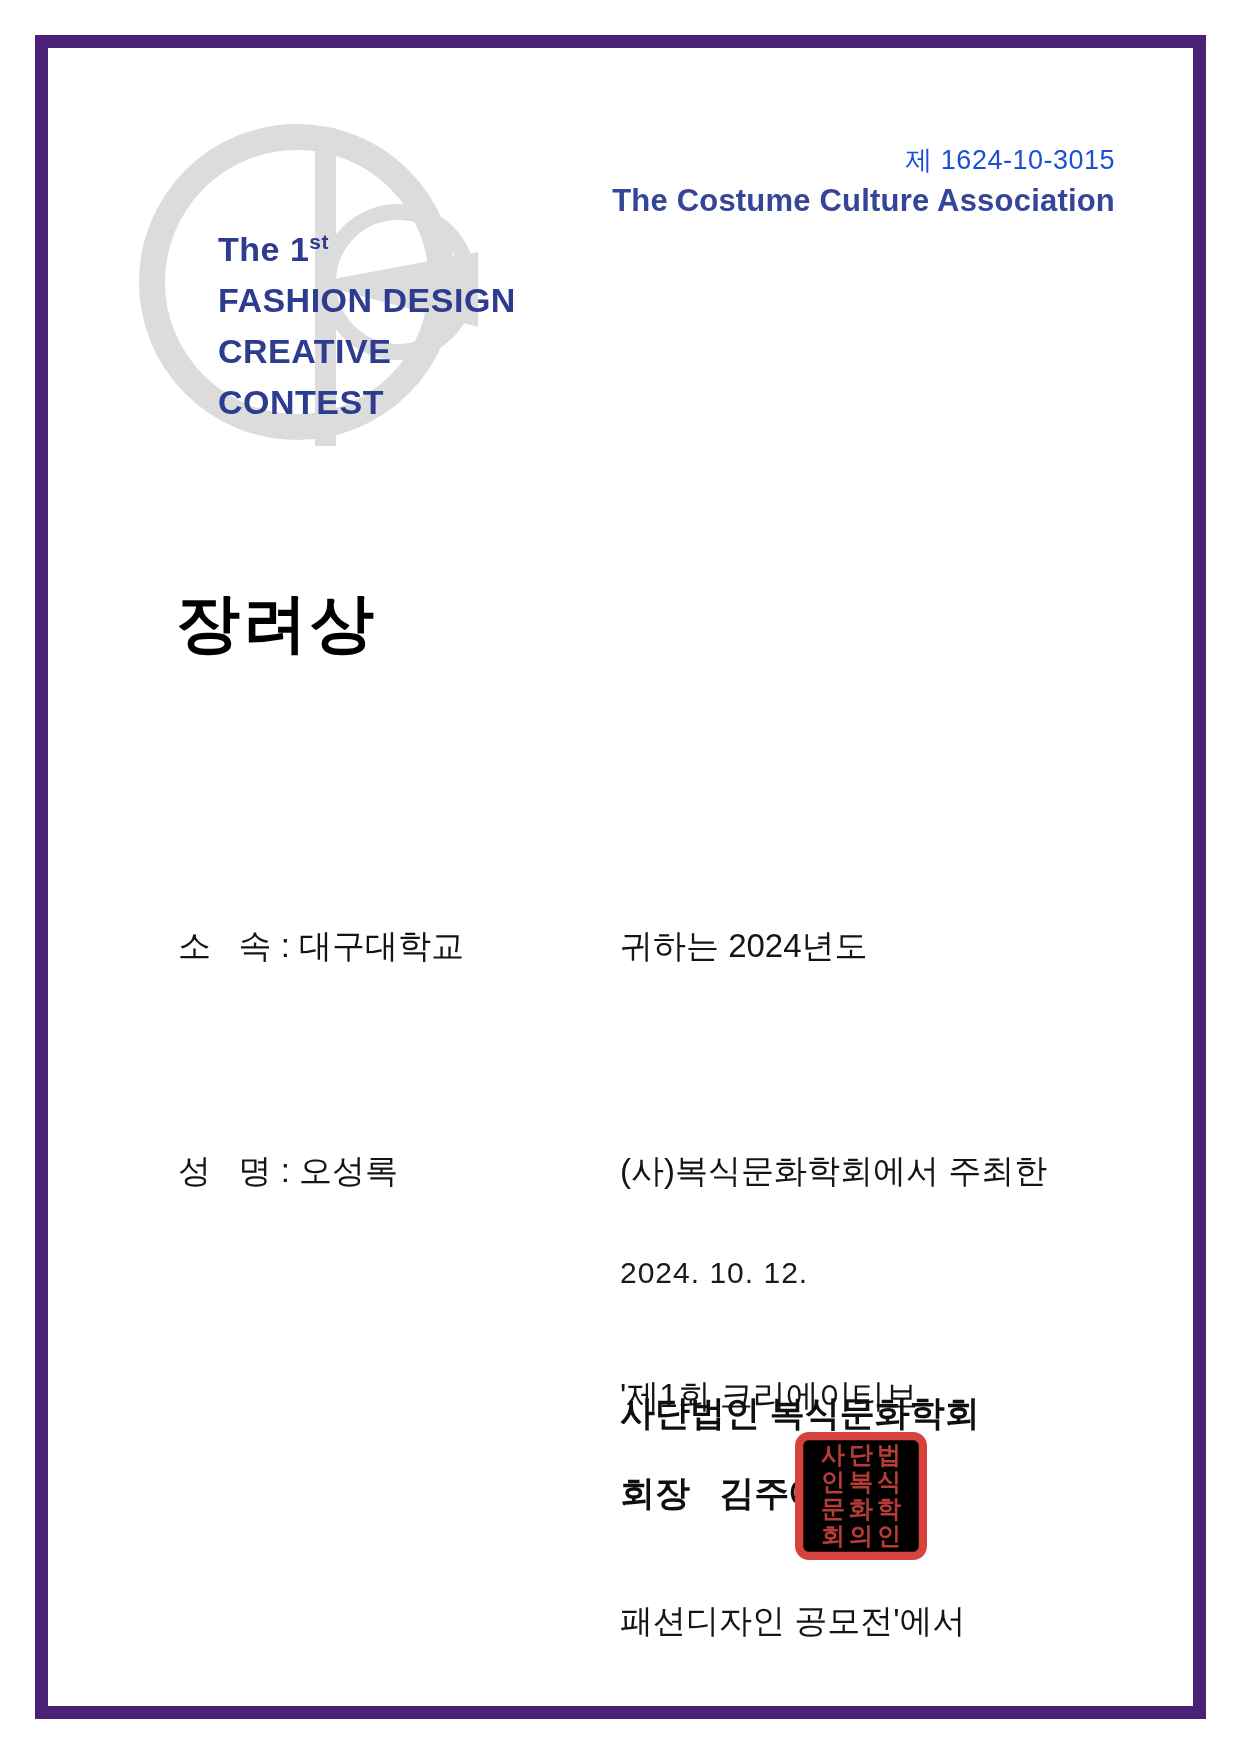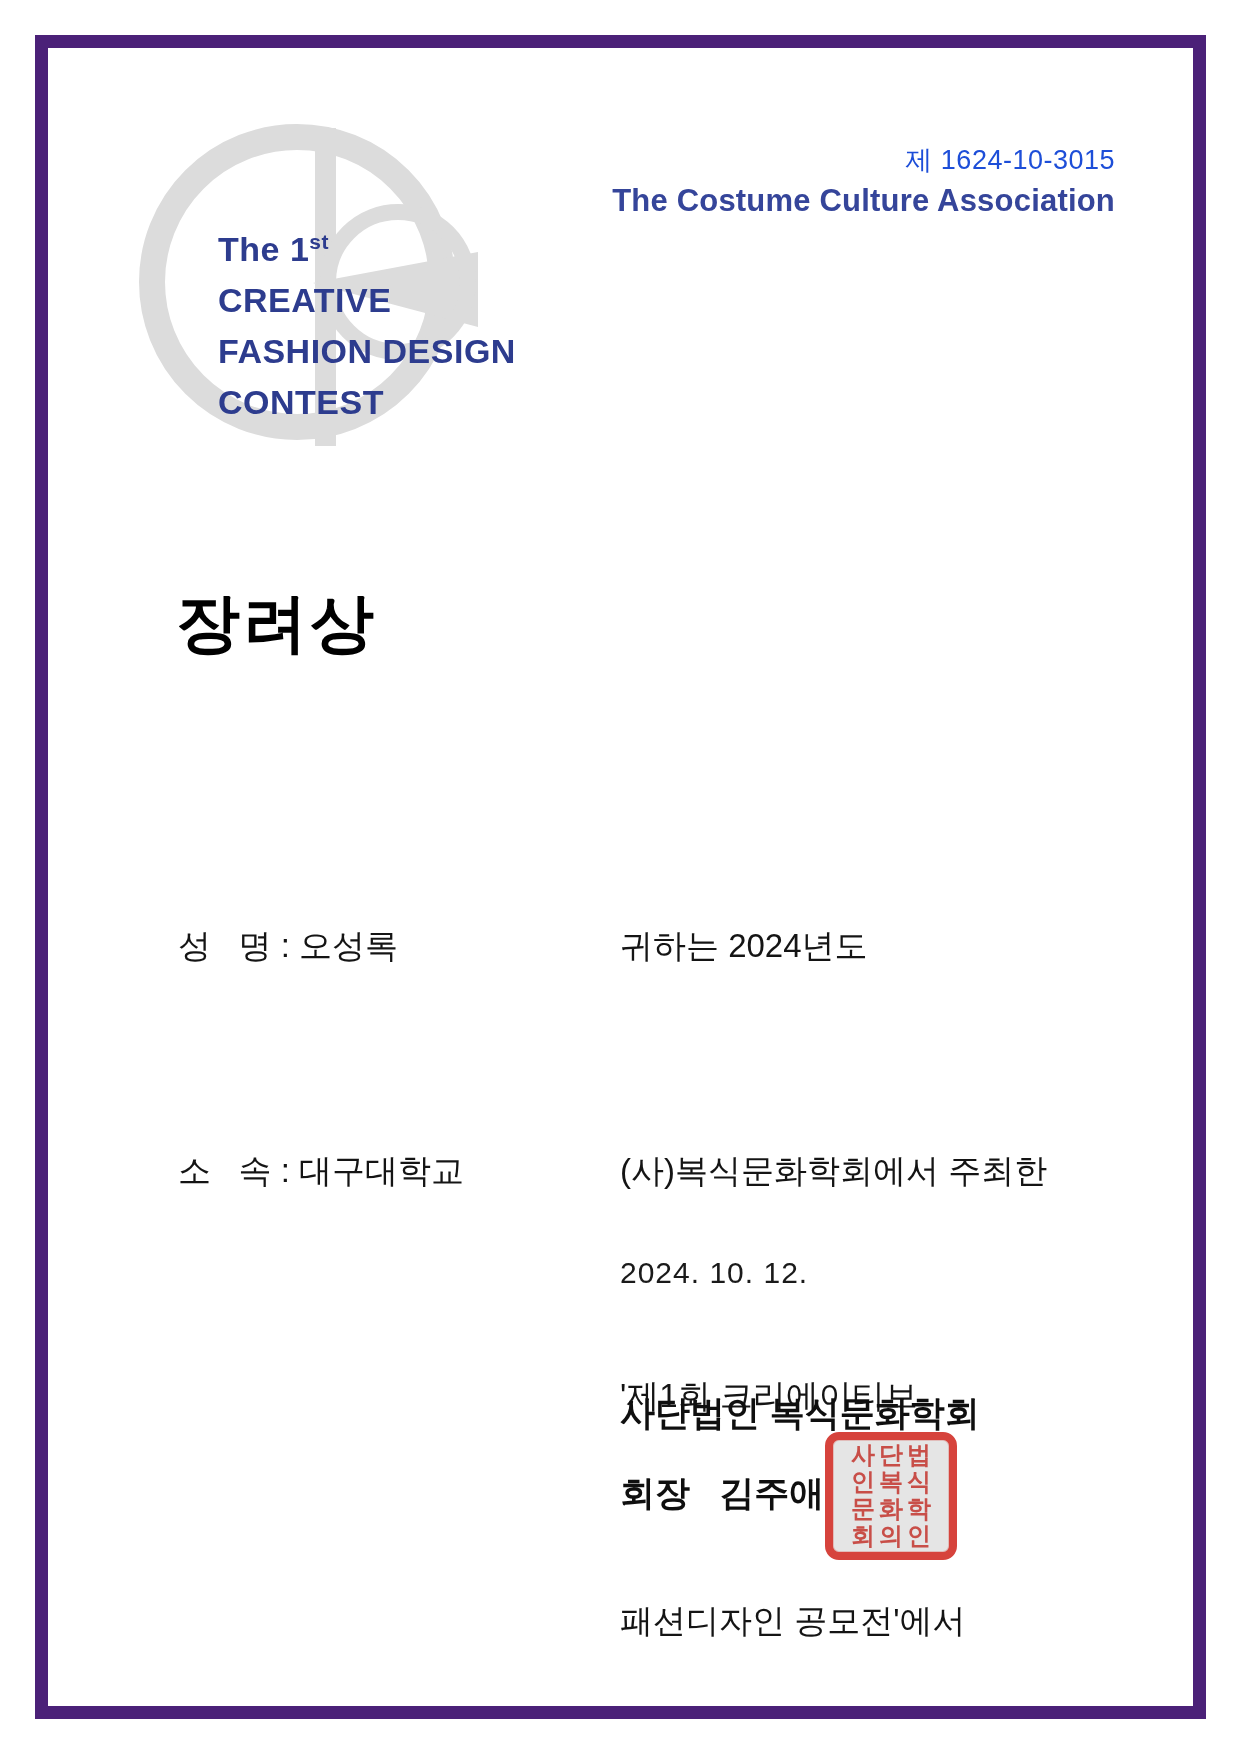--- a/index.html
+++ b/index.html
@@ -98,25 +98,24 @@
     white-space: pre;
     color: #0f0f0f;
   }
 
   
   .seal {
     left: 795px; top: 1432px;
     width: 116px; height: 112px;
     border: 8px solid #D6433C;
     border-radius: 14px;
-    background: #e5e5e5;
+    background: #000000;
     display: flex; flex-direction: column;
     justify-content: center; align-items: center;
     box-shadow: inset 0 0 0 1px rgba(214,67,60,0.25);
-    margin-left: 30px;
   }
   .seal-row {
     font-family: "Liberation Serif", "DejaVu Serif", serif;
     font-size: 24px; font-weight: bold;
     line-height: 27px;
     letter-spacing: 4px;
     text-indent: 4px;
     color: #C6423B;
     transform: scaleY(1.02);
     opacity: 0.92;
@@ -133,30 +132,30 @@
 <svg class="abs logo-svg" width="352" height="346" viewBox="0 0 352 346" aria-hidden="true">
   <circle cx="167" cy="170" r="145" fill="none" stroke="#DCDCDC" stroke-width="26"></circle>
   <rect x="185" y="16" width="21" height="318" fill="#DCDCDC"></rect>
   <polygon points="182,171 348,140 348,215" fill="#DCDCDC"></polygon>
   <circle cx="268" cy="170" r="70" fill="none" stroke="#DCDCDC" stroke-width="16"></circle>
   <polygon points="186,171 96,150 96,194" fill="#FFFFFF"></polygon>
 </svg>
 
 <div class="abs logo-text">
   <div><span>The 1</span><sup>st</sup></div>
+  <div>FASHION DESIGN</div>
   <div>CREATIVE</div>
-  <div>FASHION DESIGN</div>
   <div>CONTEST</div>
 </div>
 
 <div class="abs award-title">장려상</div>
 
 <div class="abs recipient">
+  <div>소   속 : 대구대학교</div>
   <div>성   명 : 오성록</div>
-  <div>소   속 : 대구대학교</div>
 </div>
 
 <div class="abs citation">
   <div>귀하는 2024년도</div>
   <div>(사)복식문화학회에서 주최한</div>
   <div>'제1회 크리에이티브</div>
   <div>패션디자인 공모전'에서</div>
   
   
 </div>

